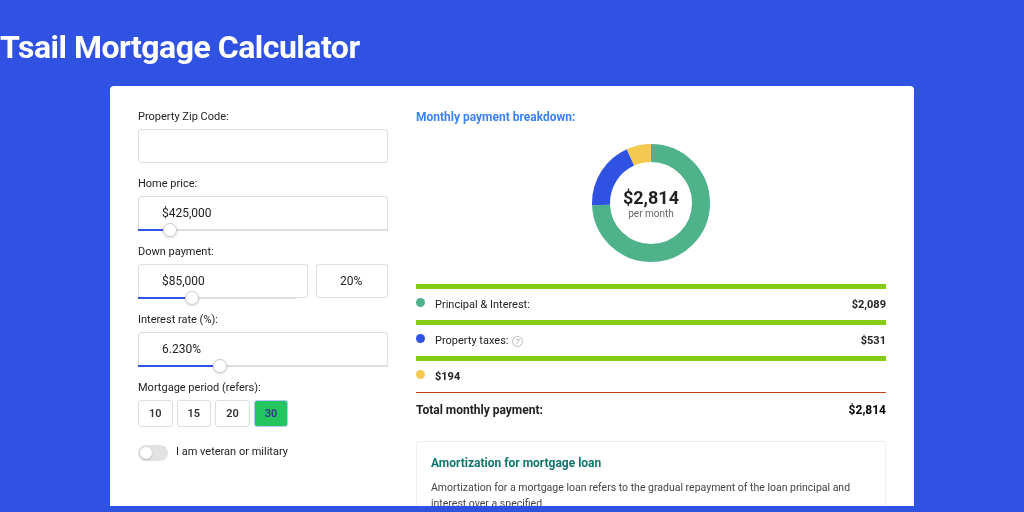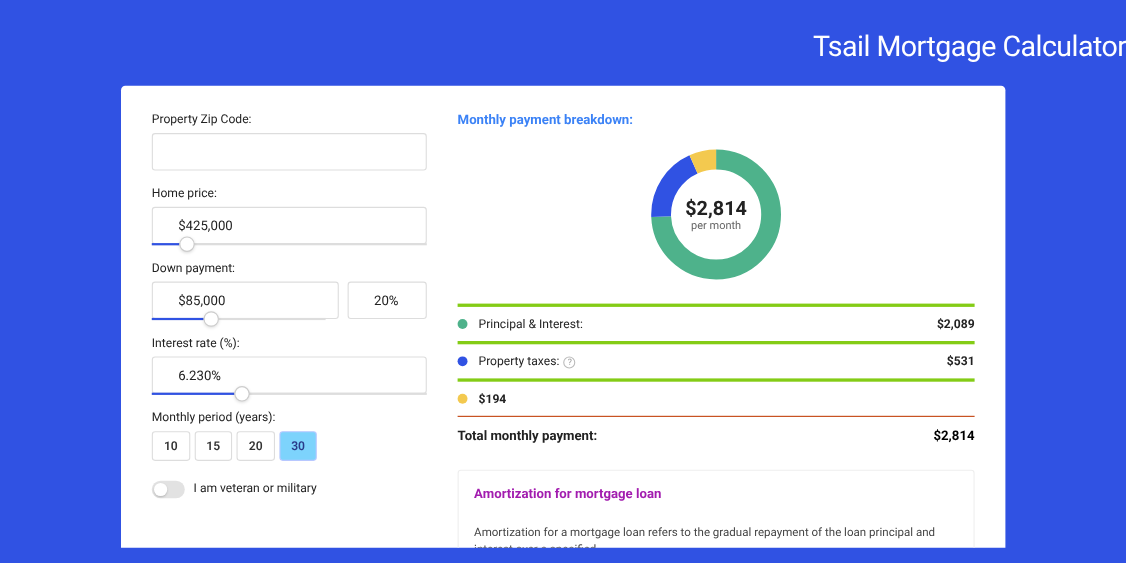--- a/index.html
+++ b/index.html
@@ -1,53 +1,53 @@
 <!DOCTYPE html>
 <html><head>
 <meta charset="utf-8">
 <style>
 *{box-sizing:border-box;margin:0;padding:0;font-family:-apple-system,BlinkMacSystemFont,"Segoe UI",Roboto,Arial,sans-serif}
 body{background:#3052e3;width:1024px;height:512px;overflow:hidden}
-.page-title{color:#fff;font-size:26px;font-weight:400;text-align:right;padding:28px 0 20px;letter-spacing:-.5px}
+.page-title{color:#fff;font-size:32px;font-weight:700;text-align:left;padding:28px 0 20px;letter-spacing:-.5px}
 .card{background:#fff;margin:0 110px;border-radius:4px 4px 0 0;padding:24px 28px 0;height:420px;display:flex;gap:28px;overflow:hidden}
 .left-col{width:250px;flex-shrink:0}
 .right-col{flex:1}
 .field-label{font-size:11px;color:#222;margin-bottom:6px;display:block}
 .text-input{width:100%;border:1px solid #ddd;border-radius:3px;padding:9px 23px;font-size:12px;color:#222}
 .slider-track{position:relative;height:2px;background:#ddd;margin-top:-1px}
 .slider-fill{position:absolute;left:0;top:0;height:2px;background:#3052e3}
 .slider-thumb{position:absolute;width:14px;height:14px;background:#fff;border:1px solid #ccc;border-radius:50%;top:-6px;box-shadow:0 1px 3px rgba(0,0,0,.15);cursor:pointer}
 .field-group{margin-bottom:14px}
 .row{display:flex;gap:8px}
 .row .text-input:first-child{flex:1}
 .row .text-input:last-child{width:72px}
 .period-buttons{display:flex;gap:4px}
 .period-btn{border:1px solid #ddd;background:#fff;border-radius:3px;padding:6px 10px;font-size:11px;font-weight:600;color:#333;cursor:pointer}
-.period-btn.active{background:#7dd3fc;border-color:#b8c8ff;color:#2a3a8a}
+.period-btn.active{background:#22c55e;border-color:#b8c8ff;color:#2a3a8a}
 .toggle-row{display:flex;align-items:flex-start;gap:8px;margin-top:18px}
 .toggle{width:30px;height:16px;background:#e2e2e2;border-radius:10px;position:relative;cursor:pointer}
 .toggle-knob{width:12px;height:12px;background:#fff;border-radius:50%;position:absolute;top:2px;left:2px;box-shadow:0 1px 2px rgba(0,0,0,.2)}
 .toggle-label{font-size:11px;color:#222}
 .section-title{font-size:12px;font-weight:700;color:#3b82f6;margin-bottom:14px}
 .donut-wrap{display:flex;justify-content:center;margin-bottom:16px}
 .donut{position:relative;width:130px;height:130px}
 .donut svg{transform:rotate(-90deg)}
 .donut-center{position:absolute;inset:0;display:flex;flex-direction:column;align-items:center;justify-content:center}
 .donut-amount{font-size:18px;font-weight:700;color:#222}
 .donut-sub{font-size:10px;color:#666}
-.legend-row{display:flex;align-items:center;padding:9px 0;border-top:3px solid #84cc16;font-size:11px}
+.legend-row{display:flex;padding:9px 0;border-top:5px solid #84cc16;font-size:11px}
 .legend-row:first-of-type{border-top:1px solid #eee}
 .dot{width:9px;height:9px;border-radius:50%;margin-right:10px;flex-shrink:0}
 .legend-label{flex:1;color:#222}
 .legend-val{color:#222;font-weight:700}
 .info-icon{display:inline-block;width:11px;height:11px;border:1px solid #bbb;border-radius:50%;font-size:8px;line-height:9px;text-align:center;color:#999;margin-left:4px;vertical-align:middle}
 .total-row{display:flex;padding:10px 0;border-top:1px solid #c2410c;font-size:12px;font-weight:700}
 .total-row .legend-label{flex:1}
 .amort-box{border:1px solid #eee;border-radius:3px;padding:14px;margin-top:14px}
-.amort-title{font-size:12px;font-weight:700;color:#a21caf;margin-bottom:20px}
+.amort-title{font-size:12px;font-weight:700;color:#0f766e;margin-bottom:10px}
 .amort-text{font-size:10.5px;color:#444;line-height:1.5}
 </style>
 </head>
 <body>
 
 <h1 class="page-title">Tsail Mortgage Calculator</h1>
 
 <div class="card">
   <div class="left-col">
 
@@ -80,21 +80,21 @@
     <div class="field-group">
       <label class="field-label">Interest rate (%):</label>
       <input class="text-input" value="6.230%" style="">
       <div class="slider-track">
         <div class="slider-fill" style="width:30%"></div>
         <div class="slider-thumb" style="left:30%"></div>
       </div>
     </div>
 
     <div class="field-group">
-      <label class="field-label">Monthly period (years):</label>
+      <label class="field-label">Mortgage period (refers):</label>
       <div class="period-buttons">
         <button class="period-btn">10</button>
         <button class="period-btn">15</button>
         <button class="period-btn">20</button>
         <button class="period-btn active">30</button>
       </div>
     </div>
 
     <div class="toggle-row">
       <div class="toggle">

